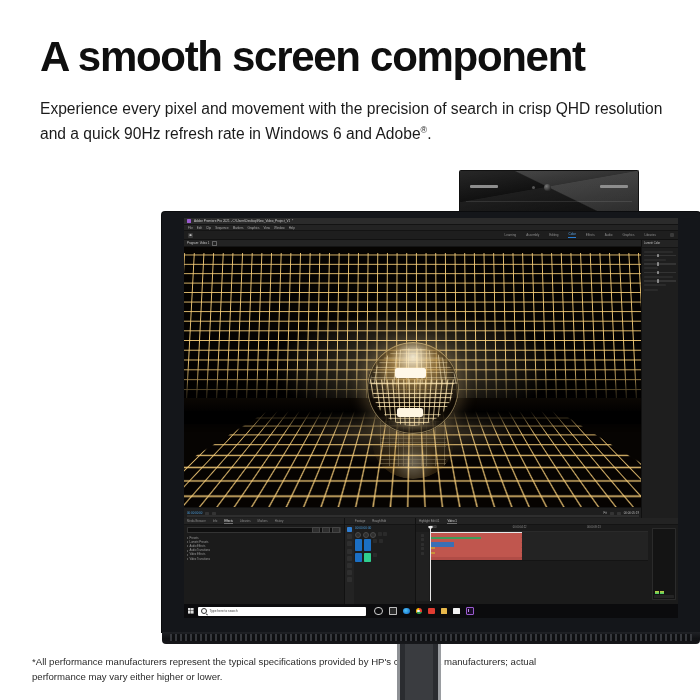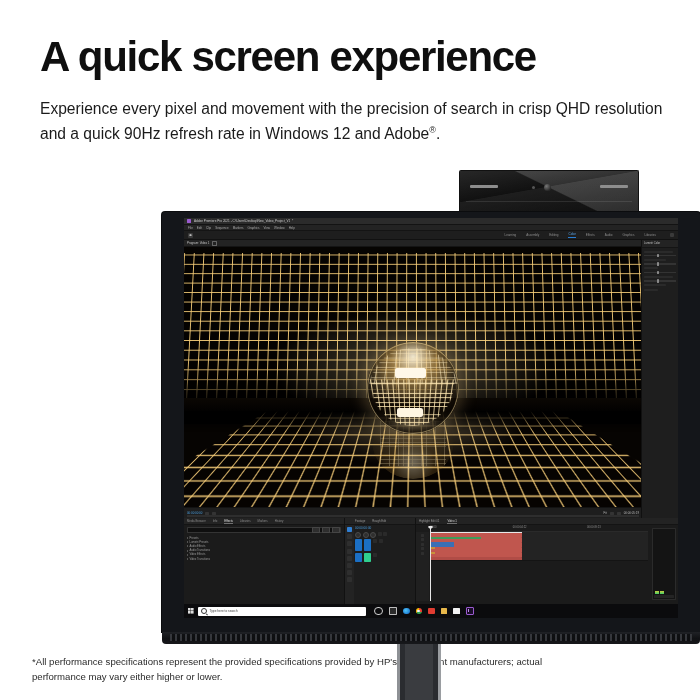--- a/index.html
+++ b/index.html
@@ -367,30 +367,30 @@
   .tb-ic.chrome:after{content:"";position:absolute;left:1.8px;top:1.8px;width:2.9px;height:2.9px;background:#e8f0fe;border-radius:50%;}
   .tb-ic.red{background:#e03c31;}
   .tb-ic.folder{background:#e8b84b;border-radius:.6px;}
   .tb-ic.mail{background:#f2f2f2;border-radius:.6px;}
   .tb-ic.pr{background:#1a0d28;border:.8px solid #9a5ad0;border-radius:1px;position:relative;}
   .tb-ic.pr:after{content:"";position:absolute;left:1.6px;top:1.2px;width:2px;height:3.4px;border-left:1px solid #c08ae8;}
 </style>
 </head>
 <body>
 
-<div class="headline">A quick screen experience</div>
+<div class="headline">A smooth screen component</div>
 
 <div class="subcopy">
   <span>Experience every pixel and movement with the precision of search</span>
   <span>in crisp QHD resolution and a quick 90Hz refresh rate in Windows</span>
-  <span>12 and Adobe</span><span class="sup">®</span><span>.</span>
+  <span>6 and Adobe</span><span class="sup">®</span><span>.</span>
 </div>
 
 <div class="footnote">
-  <span>*All performance specifications represent the provided specifications provided by HP's</span>
+  <span>*All performance manufacturers represent the typical specifications provided by HP's</span>
   <span>component manufacturers; actual performance may vary either higher or lower.</span>
 </div>
 
 <div id="monitor">
 
   <div class="webcam">
     <div class="webcam-slot l"></div>
     <div class="webcam-slot r"></div>
     <div class="webcam-led"></div>
     <div class="webcam-lens"></div>

